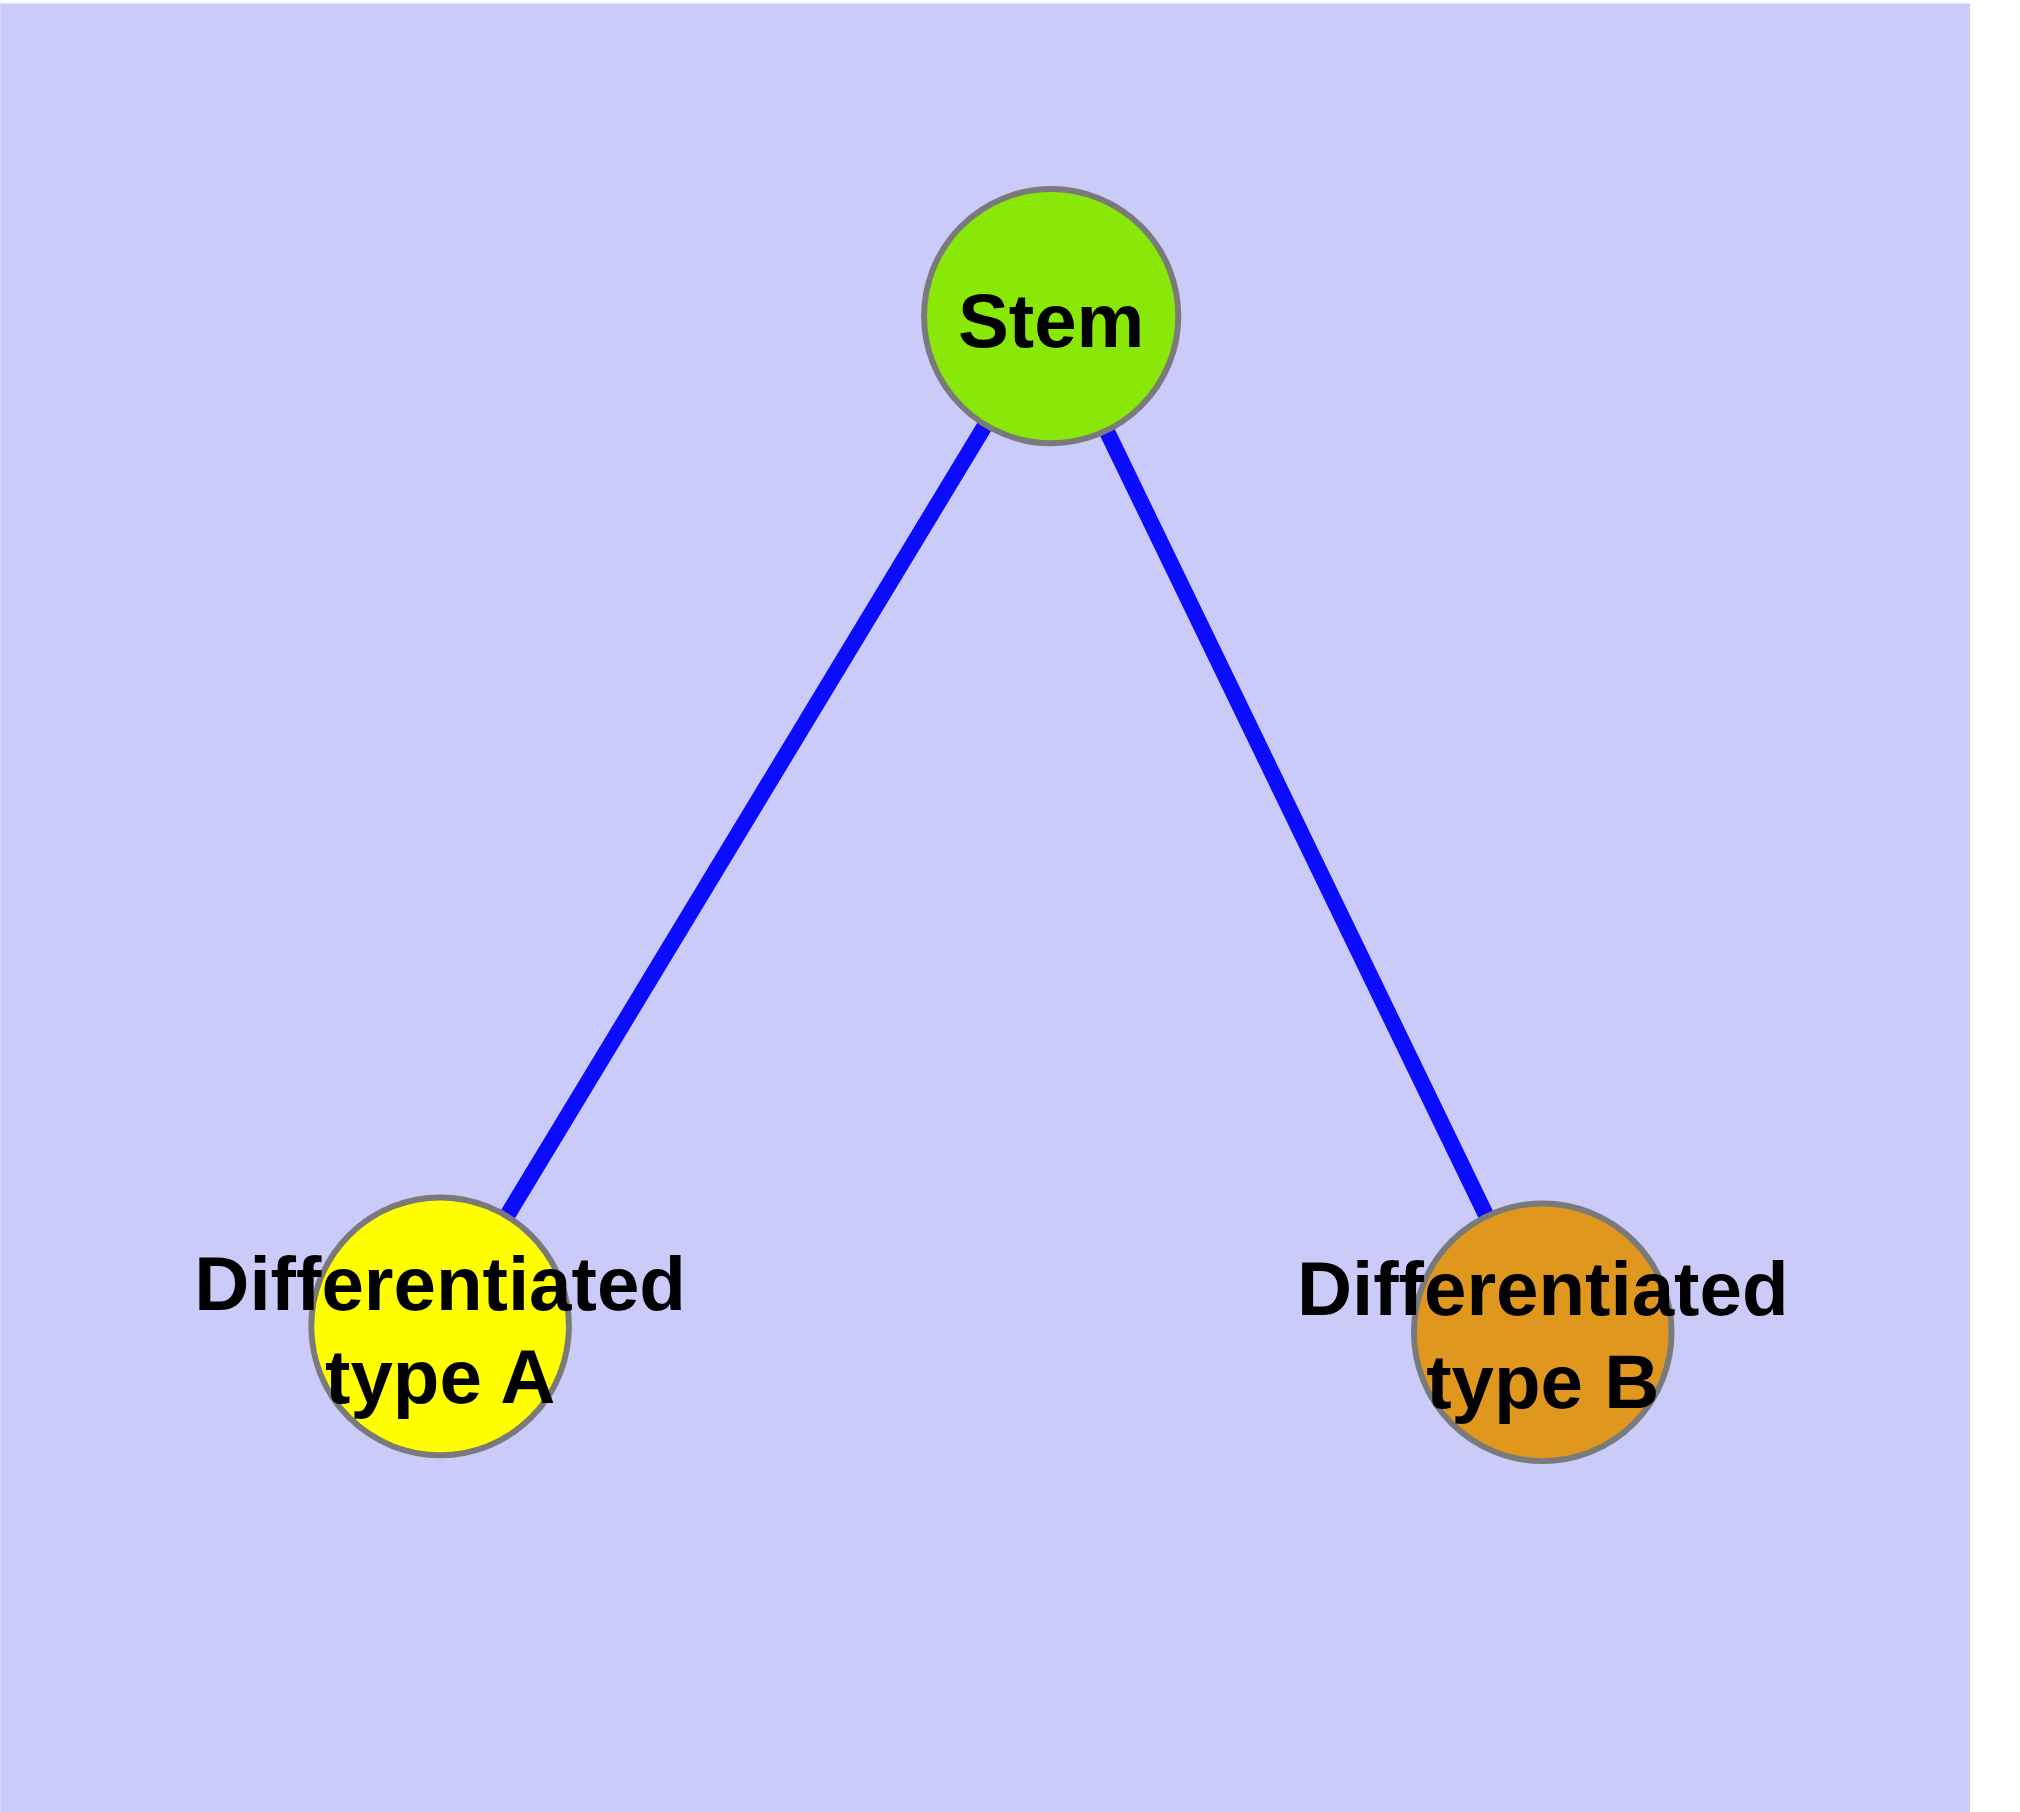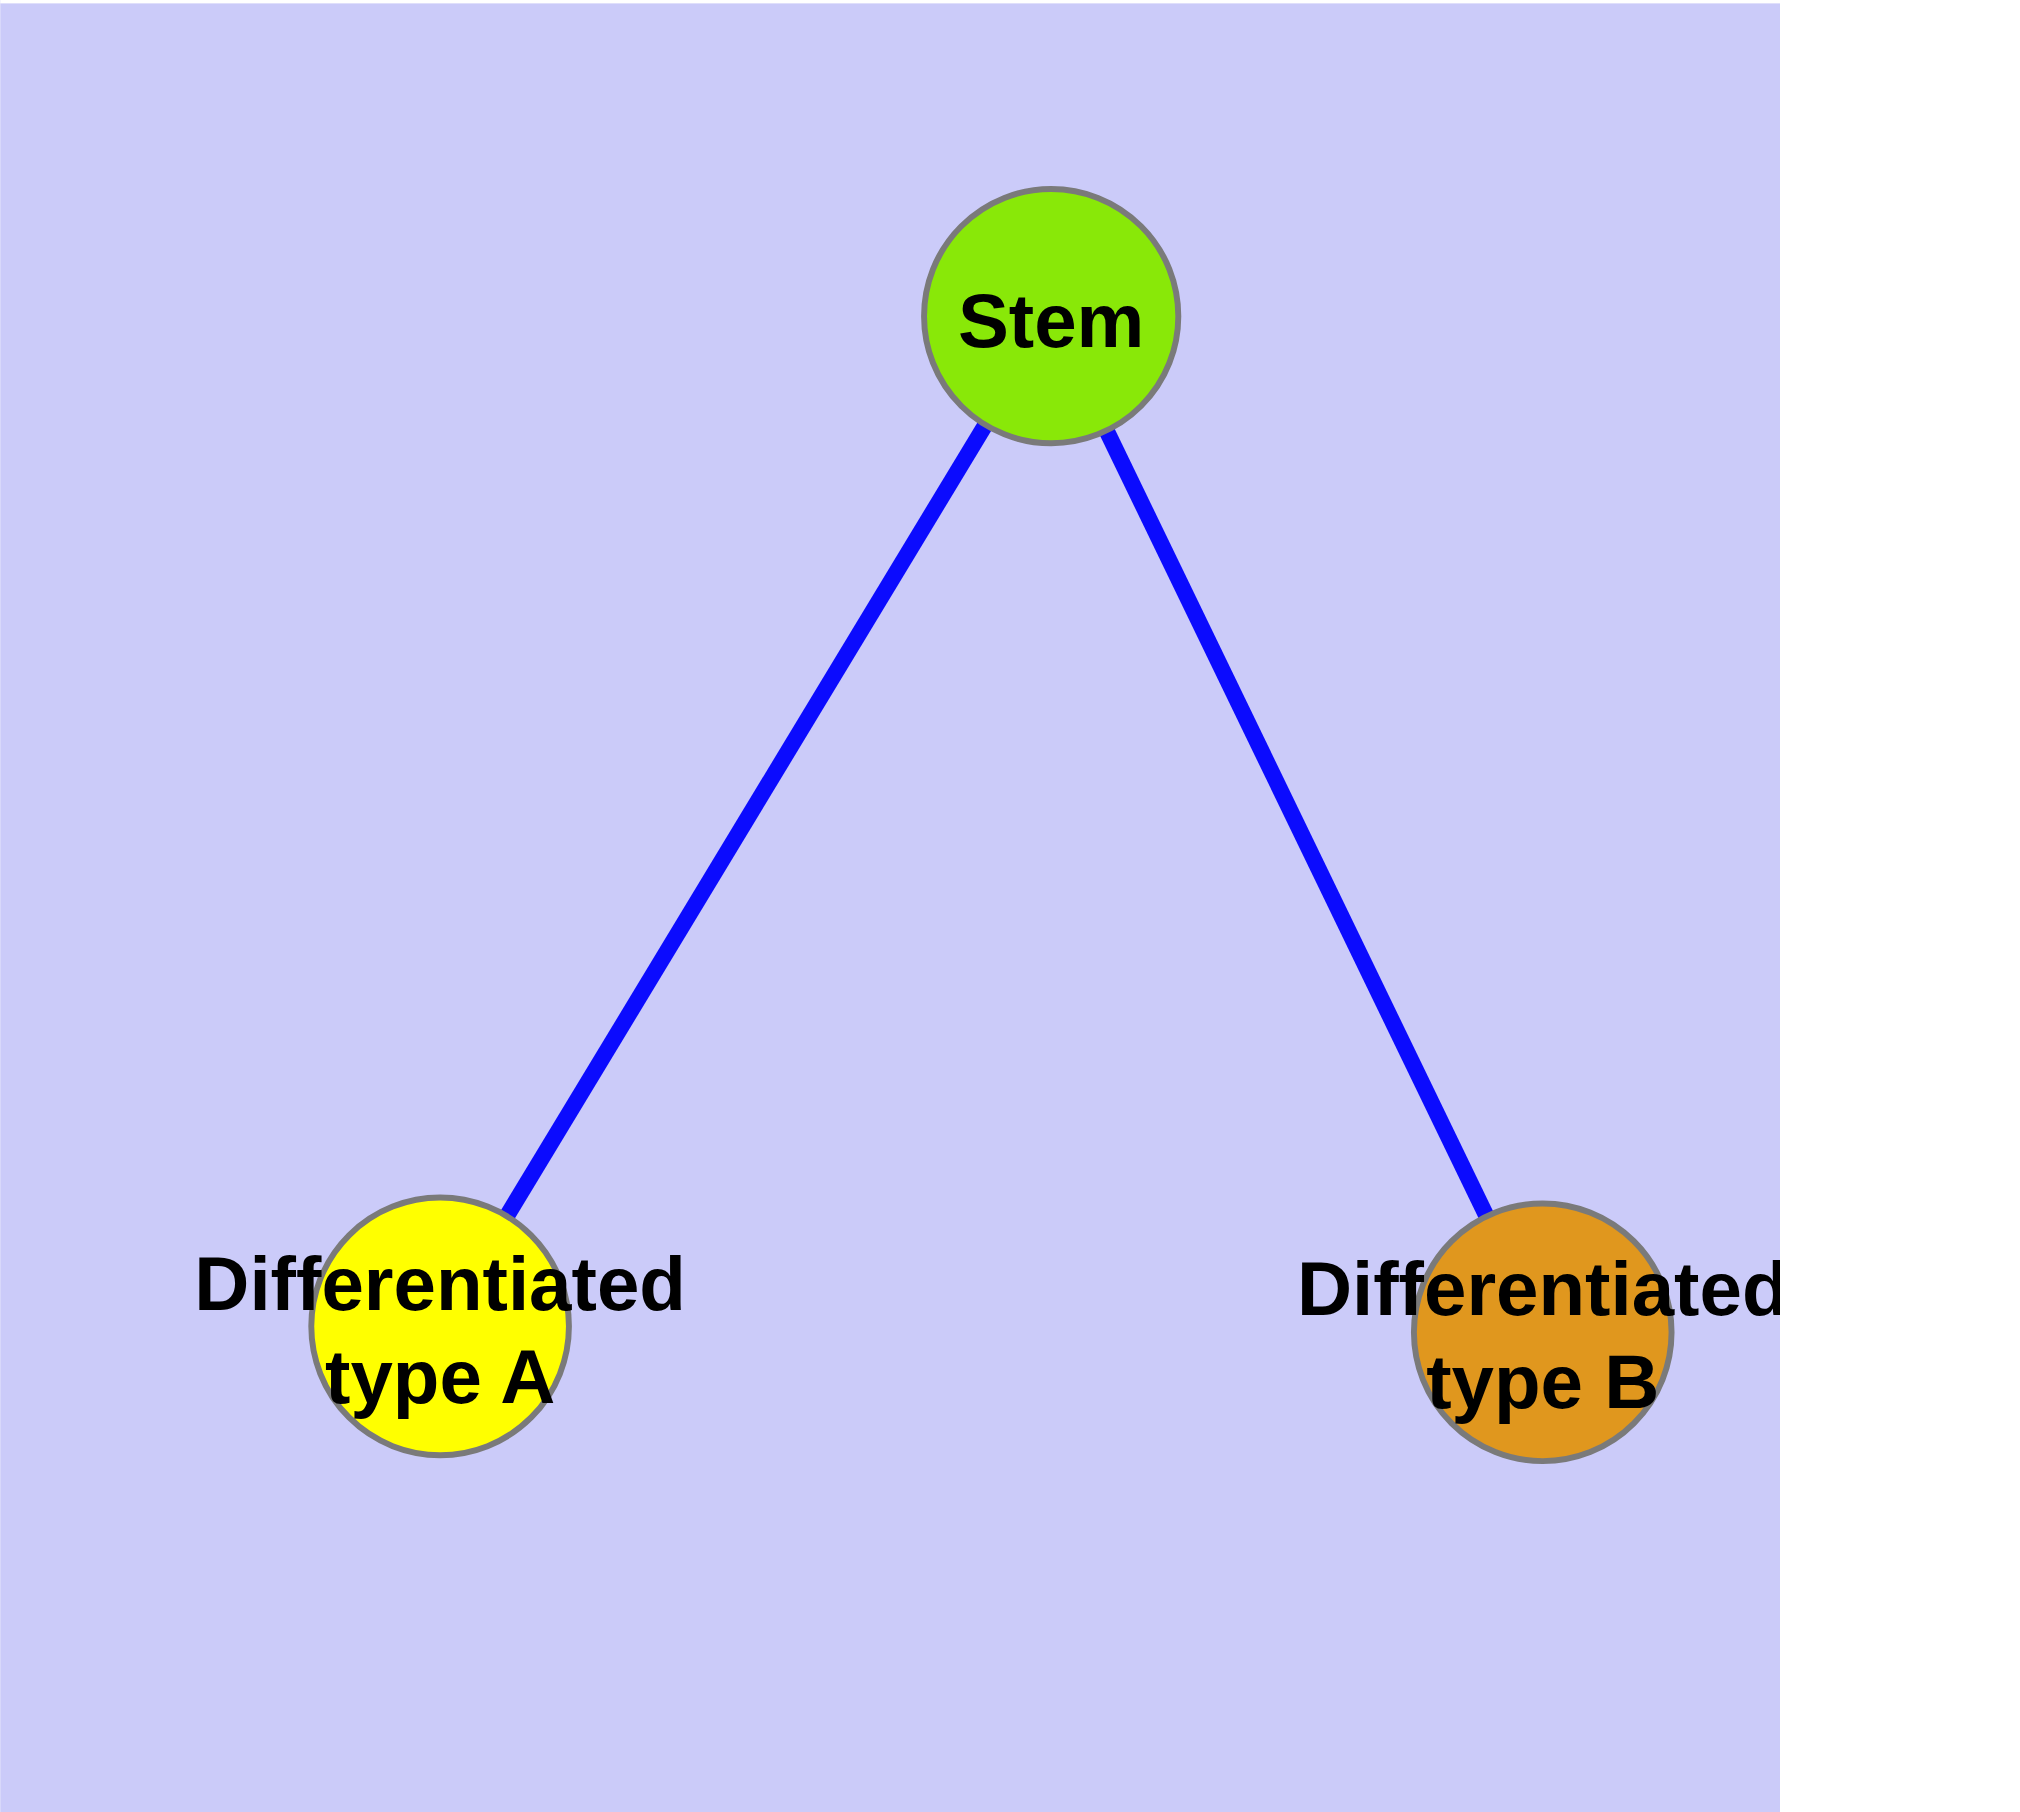--- a/index.html
+++ b/index.html
@@ -2,21 +2,21 @@
 <html style="font-size:13.6px"><head>
 <meta charset="utf-8">
 <style>
   html, body {
     margin: 0;
     padding: 0;
     background: #ffffff;
   }
   .canvas {
     position: relative;
-    width: 1780px;
+    width: 1970px;
     height: 1812px;
     overflow: hidden;
   }
   svg {
     display: block;
     width: 2021px;
     height: 1812px;
   }
   .node-label {
     font-family: "Liberation Sans", "DejaVu Sans", sans-serif;

